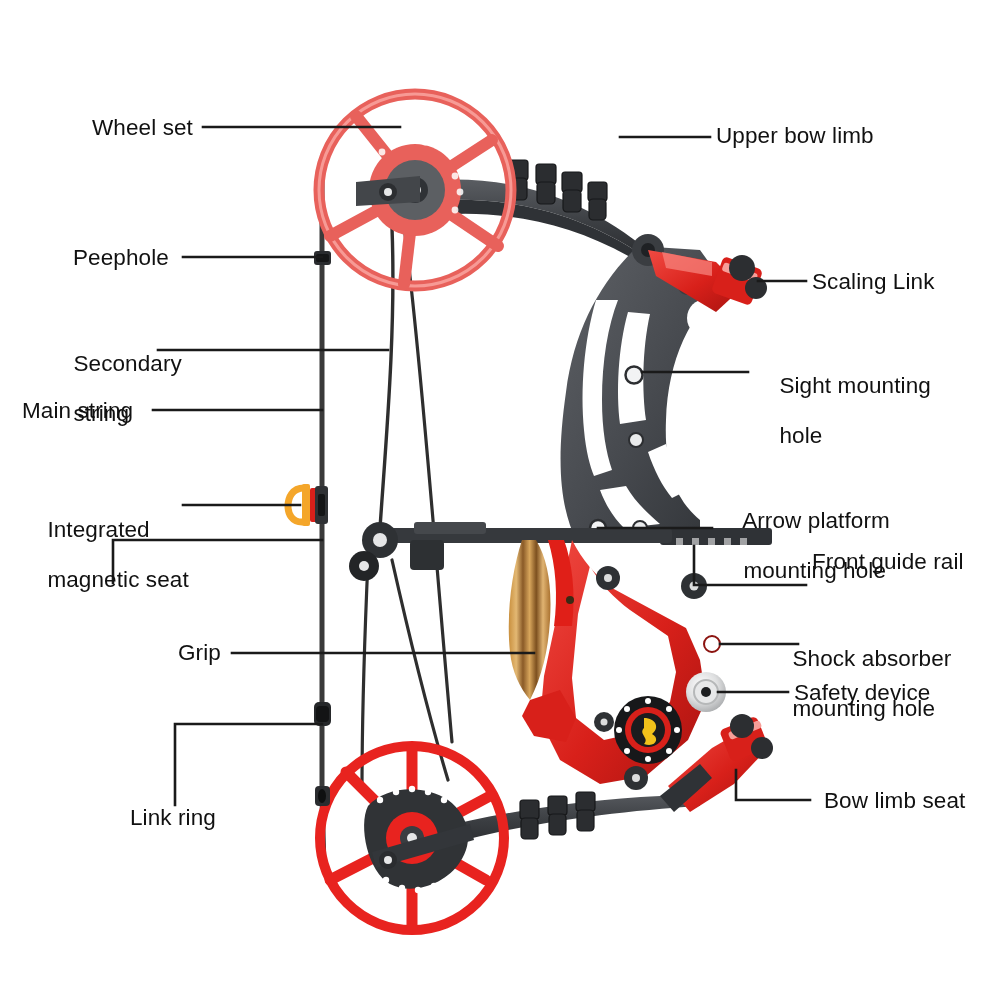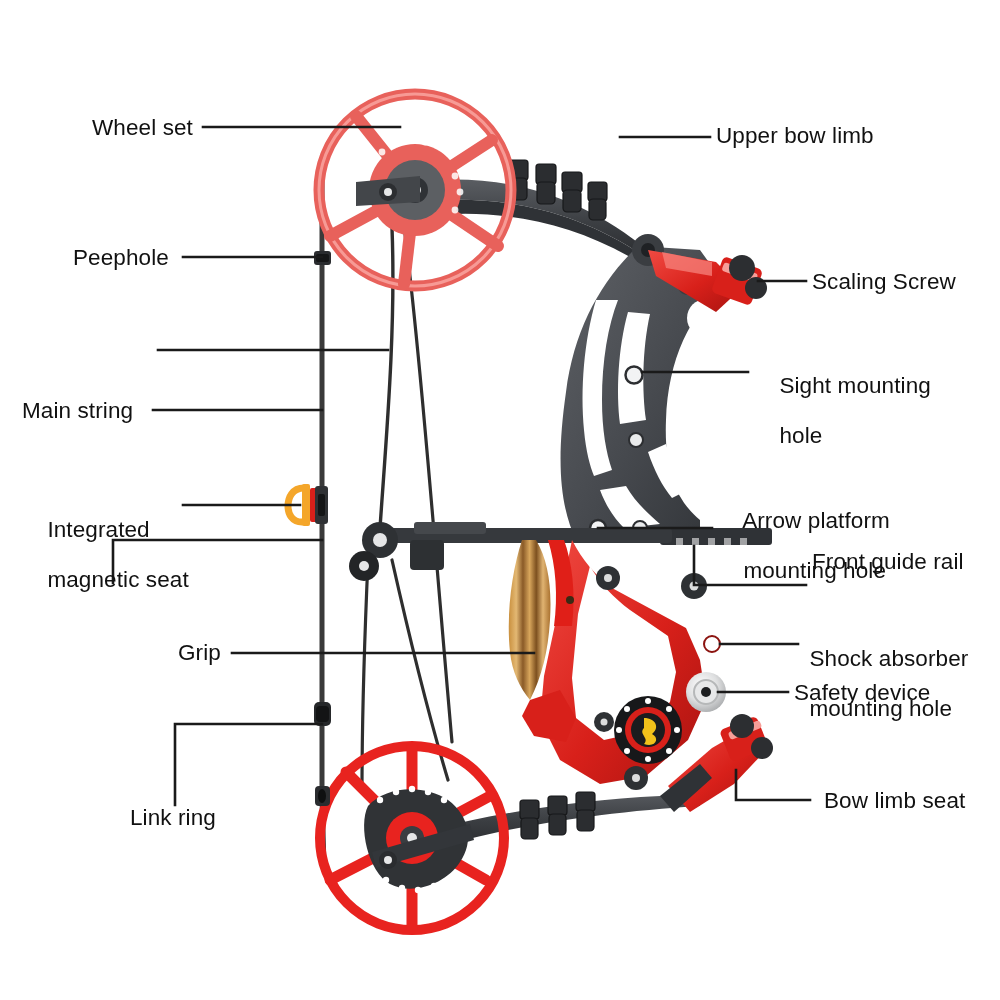--- a/index.html
+++ b/index.html
@@ -327,50 +327,54 @@
       <line x1="720" y1="644" x2="798" y2="644"></line>
       <line x1="718" y1="692" x2="788" y2="692"></line>
       <polyline points="736,770 736,800 810,800"></polyline>
     </g>
   </svg>
 
   <div class="lbl l" style="left:92px;  top:115px;">Wheel set</div>
 
   <div class="lbl l" style="left:73px;  top:245px;">Peephole</div>
 
+  <div class="lbl l" style="left:48px;  top:326px;">
+    <span>Secondary</span><br>
+    <span>string</span>
+  </div>
 
   <div class="lbl l" style="left:22px;  top:398px;">Main string</div>
 
   <div class="lbl l" style="left:22px;  top:492px;">
     <span>Integrated</span><br>
     <span>magnetic seat</span>
   </div>
 
 
   <div class="lbl l" style="left:178px; top:640px;">Grip</div>
 
   <div class="lbl l" style="left:130px; top:805px;text-align:right;">Link ring</div>
 
   <div class="lbl r" style="left:716px; top:123px;">Upper bow limb</div>
 
-  <div class="lbl r" style="left:812px; top:269px;">Scaling Screw</div>
+  <div class="lbl r" style="left:812px; top:269px;">Scaling Link</div>
 
   <div class="lbl r" style="left:754px; top:348px;">
     <span>Sight mounting</span><br>
     <span>hole</span>
   </div>
 
   <div class="lbl r" style="left:718px; top:483px;">
     <span>Arrow platform</span><br>
     <span>mounting hole</span>
   </div>
 
   <div class="lbl r" style="left:812px; top:549px;">Front guide rail</div>
 
-  <div class="lbl r" style="left:784px; top:621px;">
+  <div class="lbl r" style="left:767px; top:621px;">
     <span>Shock absorber</span><br>
     <span>mounting hole</span>
   </div>
 
   <div class="lbl r" style="left:794px; top:680px;">Safety device</div>
 
   <div class="lbl r" style="left:824px; top:788px;">Bow limb seat</div>
 
 </div>
 

